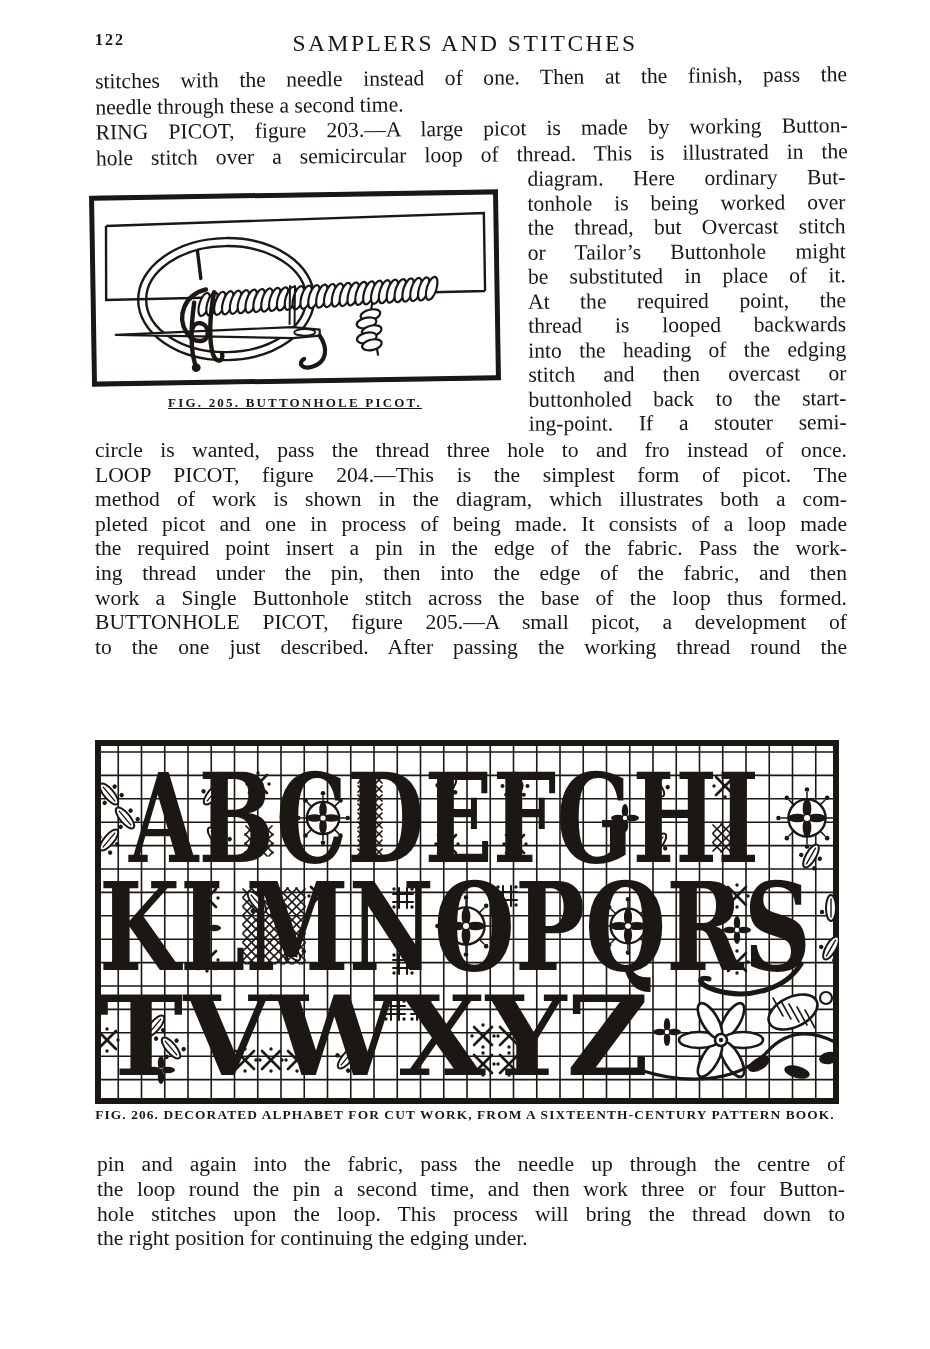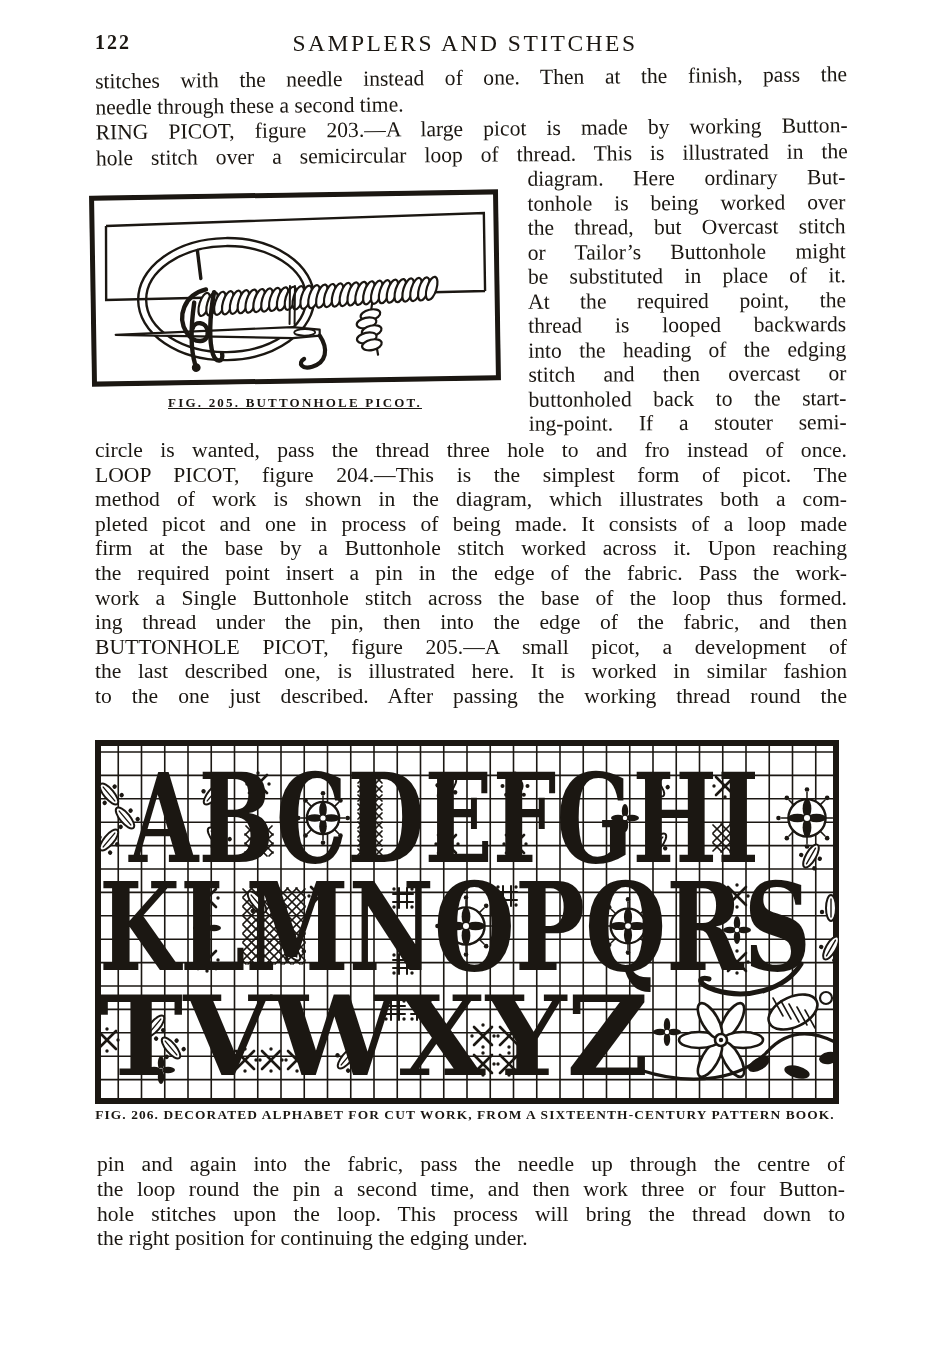--- a/index.html
+++ b/index.html
@@ -4,21 +4,21 @@
 <style>
   :root{ --paper:#ffffff; --ink:#1b1712; }
   html,body{ margin:0; padding:0; background:#e8e8e6; }
   #page{
     position:relative; width:930px; height:1349px; margin:0 auto;
     background:var(--paper); color:var(--ink);
     font-family:"Liberation Serif", serif; overflow:hidden;
   }
   .pageno{
     position:absolute; left:95px; top:31px;
-    font-size:20px; letter-spacing:2px; font-weight:bold;
+    font-size:16px; letter-spacing:2px; font-weight:bold;
   }
   .running-header{
     position:absolute; left:0; top:30px; width:930px; text-align:center;
     font-size:23.5px; font-weight:normal; letter-spacing:2.5px;
   }
   .textblock{ position:absolute; }
   .tline{
     font-size:21.6px; line-height:25.6px;
     text-align:justify; text-align-last:justify;
     white-space:nowrap; 
@@ -129,26 +129,24 @@
       <div class="tline">stitch and then overcast or</div>
       <div class="tline">buttonholed back to the start-</div>
       <div class="tline">ing-point.  If a stouter semi-</div>
     </div>
 
   <div id="para2" class="textblock">
       <div class="tline">circle is wanted, pass the thread three hole to and fro instead of once.</div>
       <div class="tline">LOOP PICOT, figure 204.—This is the simplest form of picot.  The</div>
       <div class="tline">method of work is shown in the diagram, which illustrates both a com-</div>
       <div class="tline">pleted picot and one in process of being made.  It consists of a loop made</div>
-      <div class="tline">firm at the base by a Buttonhole stitch worked across it.  Upon reaching</div>
       <div class="tline">the required point insert a pin in the edge of the fabric.  Pass the work-</div>
+      <div class="tline">ing thread under the pin, then into the edge of the fabric, and then</div>
       <div class="tline">work a Single Buttonhole stitch across the base of the loop thus formed.</div>
-      <div class="tline">ing thread under the pin, then into the edge of the fabric, and then</div>
       <div class="tline">BUTTONHOLE PICOT, figure 205.—A small picot, a development of</div>
-      <div class="tline">the last described one, is illustrated here.  It is worked in similar fashion</div>
       <div class="tline">to the one just described.  After passing the working thread round the</div>
     </div>
 
   <div id="fig206" class="figure">
       <svg viewBox="0 0 744 364">
         <line x1="23.25" y1="2" x2="23.25" y2="362" stroke="#1b1712" stroke-width="1.6" stroke-linecap="round"></line>
         <line x1="46.5" y1="2" x2="46.5" y2="362" stroke="#1b1712" stroke-width="1.6" stroke-linecap="round"></line>
         <line x1="69.75" y1="2" x2="69.75" y2="362" stroke="#1b1712" stroke-width="1.6" stroke-linecap="round"></line>
         <line x1="93" y1="2" x2="93" y2="362" stroke="#1b1712" stroke-width="1.6" stroke-linecap="round"></line>
         <line x1="116.25" y1="2" x2="116.25" y2="362" stroke="#1b1712" stroke-width="1.6" stroke-linecap="round"></line>

